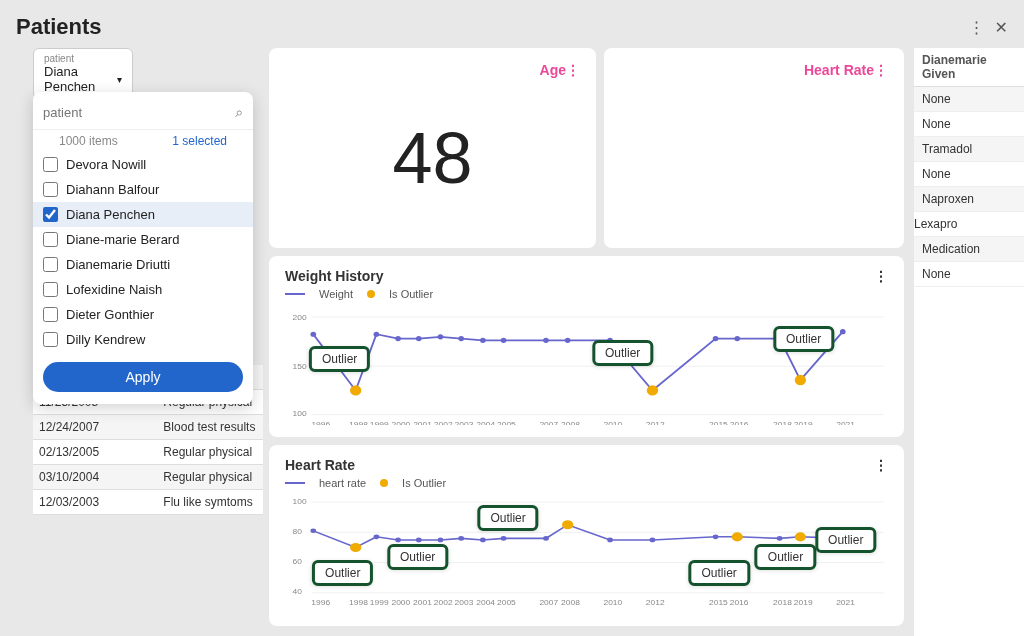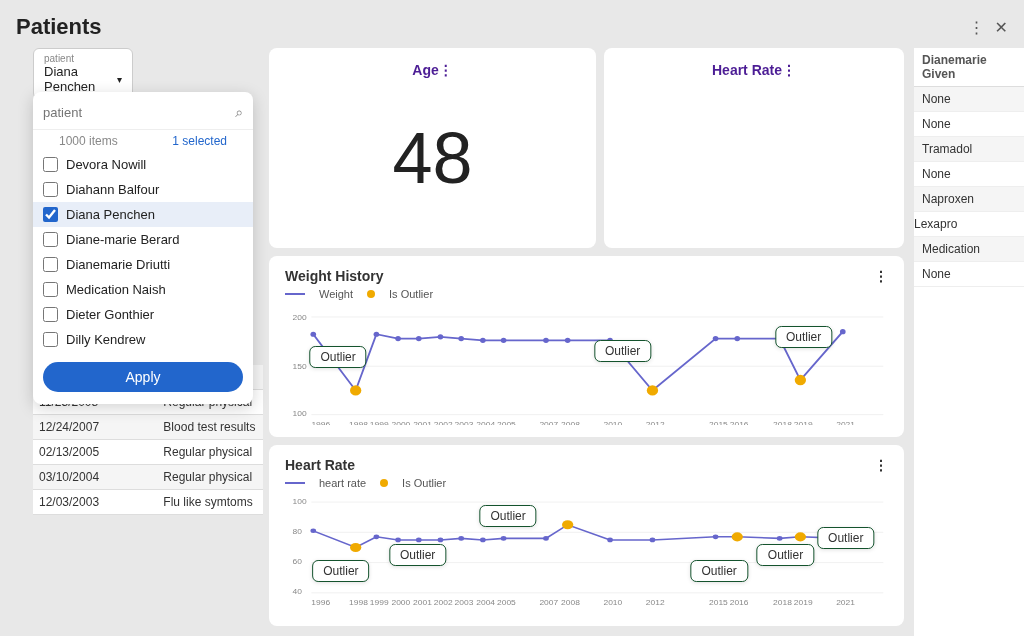--- a/index.html
+++ b/index.html
@@ -39,40 +39,40 @@
     .left-table-row { display: flex; border-bottom: 1px solid #ddd; background: white; }
     .left-table-row:nth-child(odd) { background: #f5f5f5; }
     .left-table-cell { padding: 5px 6px; flex: 1; color: #333; font-size: 12px; }
     .left-table-cell:first-child { flex: 1.2; }
 
     
     .right-panel { flex: 1; display: flex; flex-direction: column; gap: 8px; padding: 0 10px 10px 6px; overflow: hidden; }
 
     .charts-row { display: flex; gap: 8px; height: 200px; }
     .chart-card { background: white; border-radius: 8px; padding: 14px 16px; flex: 1; display: flex; flex-direction: column; }
-    .chart-card-title { font-size: 14px; font-weight: 600; color: #4c1d95; margin-bottom: 4px; display: flex; justify-content: center; align-items: center; }
+    .chart-card-title { font-size: 14px; font-weight: 600; color: #ec4899; margin-bottom: 4px; display: flex; justify-content: flex-end; align-items: center; }
 
     .age-value { font-size: 72px; font-weight: 300; color: #222; display: flex; align-items: center; justify-content: center; flex: 1; }
     .heart-rate-card { max-width: 300px; }
 
     
     .gauge-container { display: flex; align-items: center; justify-content: center; flex: 1; position: relative; }
 
     
     .weight-card { background: white; border-radius: 8px; padding: 12px 16px; flex: 1; display: flex; flex-direction: column; }
     .weight-card-title { font-size: 14px; font-weight: 600; color: #333; display: flex; justify-content: space-between; align-items: center; margin-bottom: 4px; }
     .chart-legend { display: flex; gap: 14px; font-size: 11px; color: #555; margin-bottom: 4px; align-items: center; }
     .legend-line { width: 20px; height: 2px; background: #6666cc; display: inline-block; }
     .legend-dot { width: 8px; height: 8px; border-radius: 50%; background: #f0aa00; display: inline-block; }
 
     
     .chart-svg-container { flex: 1; position: relative; overflow: hidden; }
 
     
-    .outlier-label { background: white; border: 1px solid #14532d; border-radius: 6px; padding: 3px 10px; font-size: 12px; color: #333; box-shadow: 0 1px 4px rgba(0,0,0,0.12); position: absolute; white-space: nowrap; }
+    .outlier-label { background: white; border: 3px solid #14532d; border-radius: 6px; padding: 3px 10px; font-size: 12px; color: #333; box-shadow: 0 1px 4px rgba(0,0,0,0.12); position: absolute; white-space: nowrap; }
   </style>
 </head>
 <body>
 
 <div class="app-container">
   <div class="header">
     <span class="header-title">Patients</span>
     <div class="header-icons">
       <span>⋮</span>
       <span>✕</span>
@@ -117,21 +117,21 @@
             <div class="filter-item">
               <input type="checkbox" style="">
               <span>Diane-marie Berard</span>
             </div>
             <div class="filter-item">
               <input type="checkbox" style="">
               <span>Dianemarie Driutti</span>
             </div>
             <div class="filter-item">
               <input type="checkbox" style="">
-              <span>Medication Naish</span>
+              <span>Lofexidine Naish</span>
             </div>
             <div class="filter-item">
               <input type="checkbox" style="">
               <span>Dieter Gonthier</span>
             </div>
             <div class="filter-item">
               <input type="checkbox" style="">
               <span>Dilly Kendrew</span>
             </div>
           </div>

